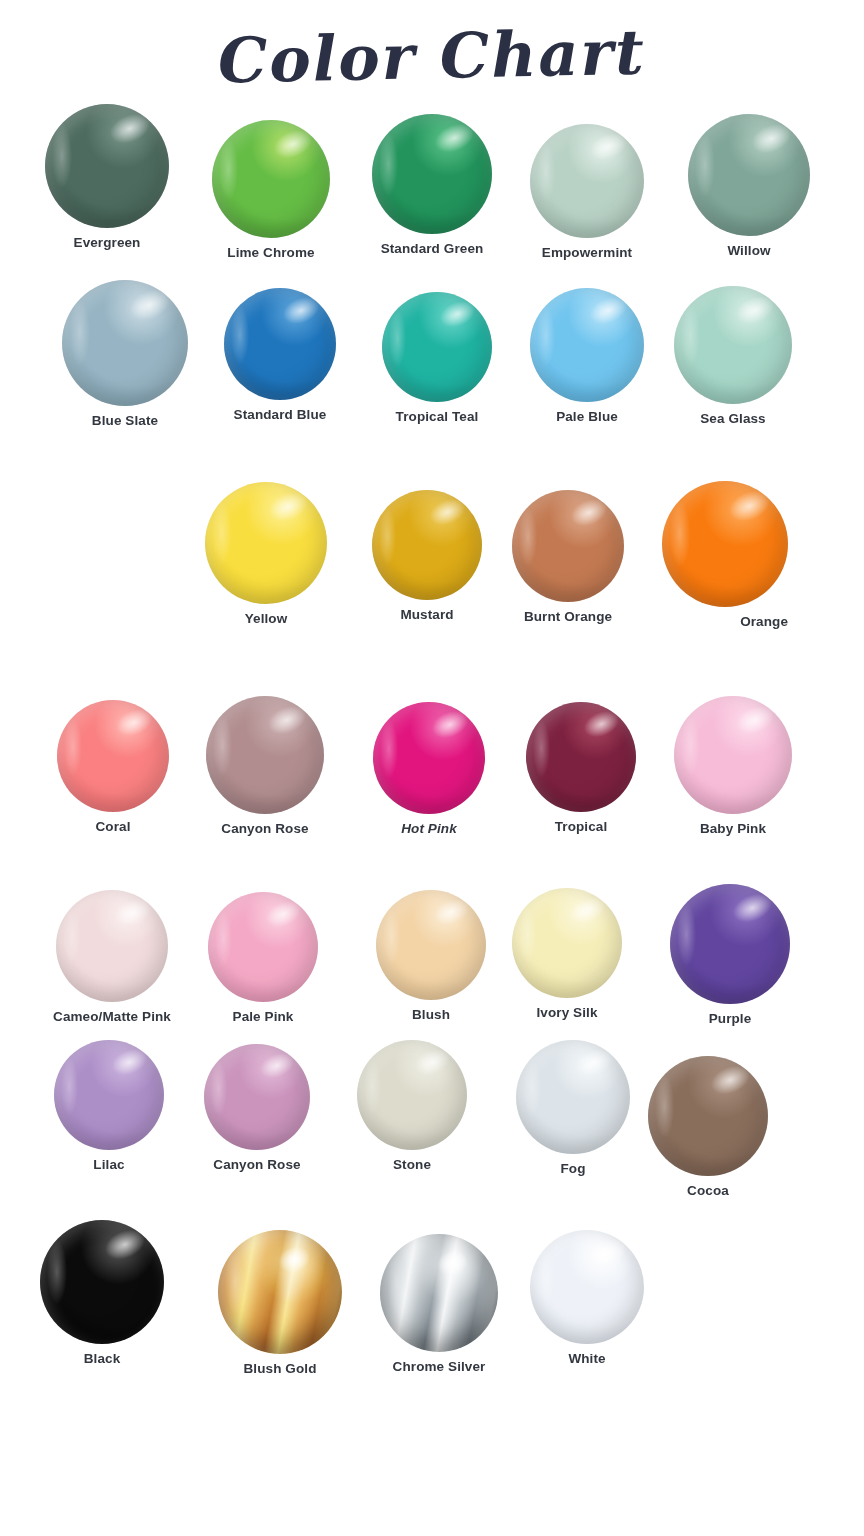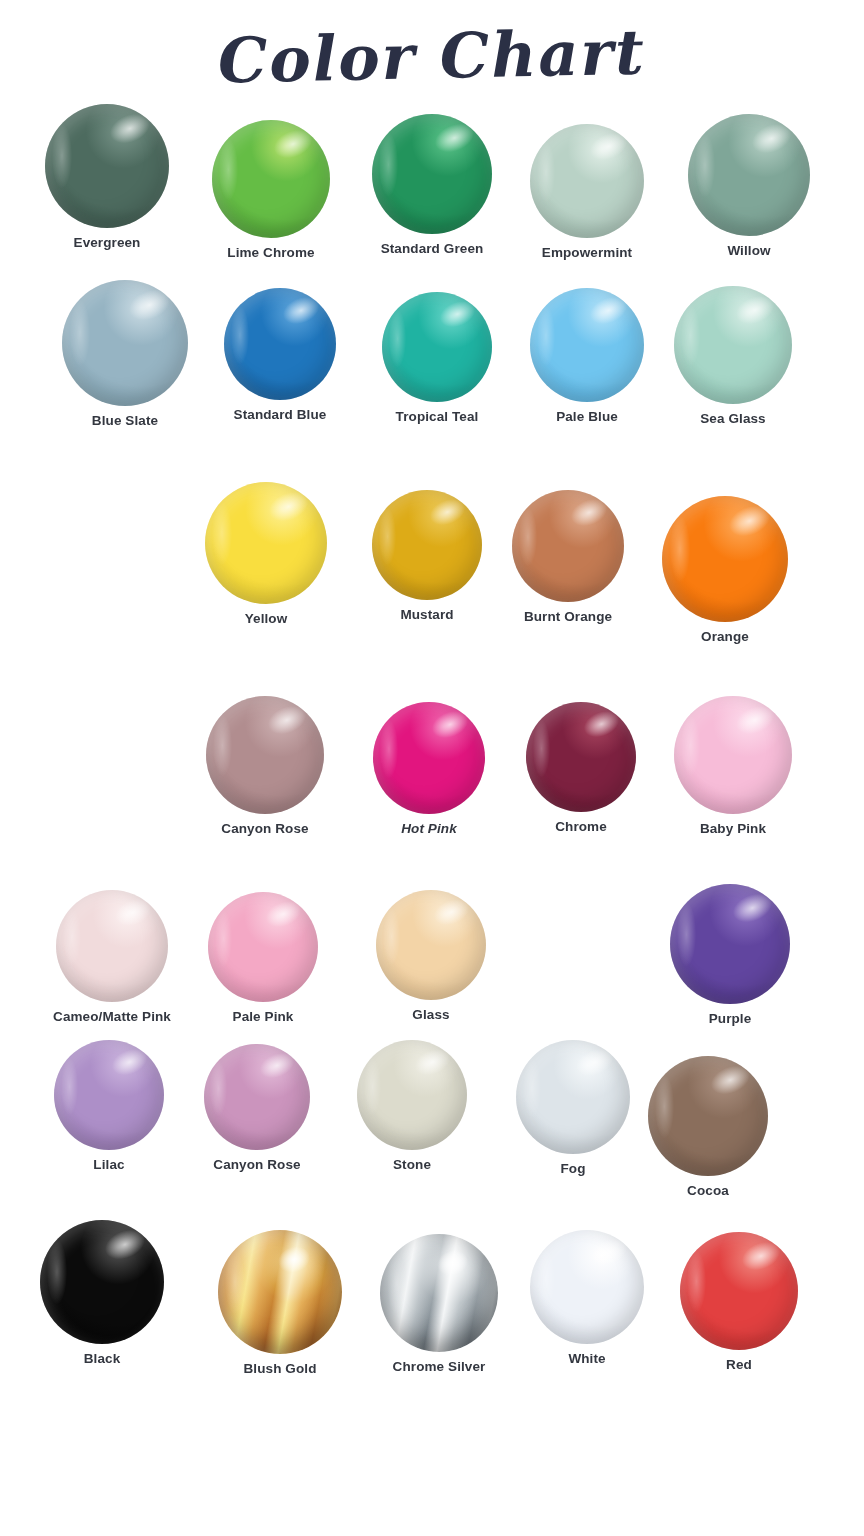--- a/index.html
+++ b/index.html
@@ -174,49 +174,56 @@
         </div>
         <div class="label">Mustard</div>
       </div>
       <div class="cell" style="left: 512px; top: 10px; width: 112px;">
         <div class="swatch" style="width: 112px; height: 112px; background: radial-gradient(circle at 63% 22%, rgb(221, 168, 138) 0%, rgb(195, 122, 82) 30%, rgb(195, 122, 82) 62%, rgb(155, 90, 56) 100%); box-shadow: rgba(0, 0, 0, 0.17) -5px -8px 20px inset, rgba(255, 255, 255, 0.22) 5px 6px 16px inset;">
           <div style="position: absolute; border-radius: 50%; pointer-events: none; left: 52%; top: 9%; width: 34%; height: 22%; background: radial-gradient(rgba(255, 255, 255, 0.72) 0%, rgba(255, 255, 255, 0) 70%); transform: rotate(-22deg);"></div>
           <div style="position: absolute; left: 6%; top: 16%; width: 16%; height: 52%; border-radius: 50%; pointer-events: none; background: radial-gradient(rgba(255, 255, 255, 0.3) 0%, rgba(255, 255, 255, 0) 72%);"></div>
         </div>
         <div class="label">Burnt Orange</div>
       </div>
-      <div class="cell" style="left: 662px; top: 16px; width: 126px;">
+      <div class="cell" style="left: 662px; top: 1px; width: 126px; align-items: flex-end;">
         <div class="swatch" style="width: 126px; height: 126px; background: radial-gradient(circle at 63% 22%, rgb(253, 171, 92) 0%, rgb(249, 123, 15) 30%, rgb(249, 123, 15) 62%, rgb(209, 92, 2) 100%); box-shadow: rgba(0, 0, 0, 0.17) -5px -8px 20px inset, rgba(255, 255, 255, 0.22) 5px 6px 16px inset;">
           <div style="position: absolute; border-radius: 50%; pointer-events: none; left: 52%; top: 9%; width: 34%; height: 22%; background: radial-gradient(rgba(255, 255, 255, 0.72) 0%, rgba(255, 255, 255, 0) 70%); transform: rotate(-22deg);"></div>
           <div style="position: absolute; left: 6%; top: 16%; width: 16%; height: 52%; border-radius: 50%; pointer-events: none; background: radial-gradient(rgba(255, 255, 255, 0.3) 0%, rgba(255, 255, 255, 0) 72%);"></div>
         </div>
         <div class="label">Orange</div>
       </div>
     </div>
     <div class="row" style="position: absolute; top: 586px; left: 0px; height: 200px;">
+      <div class="cell" style="left: 57px; top: 10px; width: 112px;">
+        <div class="swatch" style="width: 112px; height: 112px; background: radial-gradient(circle at 63% 22%, rgb(255, 185, 179) 0%, rgb(250, 128, 129) 30%, rgb(250, 128, 129) 62%, rgb(224, 94, 98) 100%); box-shadow: rgba(0, 0, 0, 0.17) -5px -8px 20px inset, rgba(255, 255, 255, 0.22) 5px 6px 16px inset;">
+          <div style="position: absolute; border-radius: 50%; pointer-events: none; left: 52%; top: 9%; width: 34%; height: 22%; background: radial-gradient(rgba(255, 255, 255, 0.72) 0%, rgba(255, 255, 255, 0) 70%); transform: rotate(-22deg);"></div>
+          <div style="position: absolute; left: 6%; top: 16%; width: 16%; height: 52%; border-radius: 50%; pointer-events: none; background: radial-gradient(rgba(255, 255, 255, 0.3) 0%, rgba(255, 255, 255, 0) 72%);"></div>
+        </div>
+        <div class="label">Coral</div>
+      </div>
       <div class="cell" style="left: 206px; top: 6px; width: 118px;">
         <div class="swatch" style="width: 118px; height: 118px; background: radial-gradient(circle at 63% 22%, rgb(205, 177, 178) 0%, rgb(177, 141, 143) 30%, rgb(177, 141, 143) 62%, rgb(141, 106, 109) 100%); box-shadow: rgba(0, 0, 0, 0.17) -5px -8px 20px inset, rgba(255, 255, 255, 0.22) 5px 6px 16px inset;">
           <div style="position: absolute; border-radius: 50%; pointer-events: none; left: 52%; top: 9%; width: 34%; height: 22%; background: radial-gradient(rgba(255, 255, 255, 0.72) 0%, rgba(255, 255, 255, 0) 70%); transform: rotate(-22deg);"></div>
           <div style="position: absolute; left: 6%; top: 16%; width: 16%; height: 52%; border-radius: 50%; pointer-events: none; background: radial-gradient(rgba(255, 255, 255, 0.3) 0%, rgba(255, 255, 255, 0) 72%);"></div>
         </div>
         <div class="label">Canyon Rose</div>
       </div>
       <div class="cell" style="left: 373px; top: 12px; width: 112px; font-style: italic;">
         <div class="swatch" style="width: 112px; height: 112px; background: radial-gradient(circle at 63% 22%, rgb(240, 106, 176) 0%, rgb(226, 21, 127) 30%, rgb(226, 21, 127) 62%, rgb(184, 11, 99) 100%); box-shadow: rgba(0, 0, 0, 0.17) -5px -8px 20px inset, rgba(255, 255, 255, 0.22) 5px 6px 16px inset;">
           <div style="position: absolute; border-radius: 50%; pointer-events: none; left: 52%; top: 9%; width: 34%; height: 22%; background: radial-gradient(rgba(255, 255, 255, 0.72) 0%, rgba(255, 255, 255, 0) 70%); transform: rotate(-22deg);"></div>
           <div style="position: absolute; left: 6%; top: 16%; width: 16%; height: 52%; border-radius: 50%; pointer-events: none; background: radial-gradient(rgba(255, 255, 255, 0.3) 0%, rgba(255, 255, 255, 0) 72%);"></div>
         </div>
         <div class="label">Hot Pink</div>
       </div>
       <div class="cell" style="left: 526px; top: 12px; width: 110px;">
         <div class="swatch" style="width: 110px; height: 110px; background: radial-gradient(circle at 63% 22%, rgb(168, 69, 95) 0%, rgb(125, 33, 64) 30%, rgb(125, 33, 64) 62%, rgb(90, 16, 40) 100%); box-shadow: rgba(0, 0, 0, 0.17) -5px -8px 20px inset, rgba(255, 255, 255, 0.22) 5px 6px 16px inset;">
           <div style="position: absolute; border-radius: 50%; pointer-events: none; left: 52%; top: 9%; width: 34%; height: 22%; background: radial-gradient(rgba(255, 255, 255, 0.72) 0%, rgba(255, 255, 255, 0) 70%); transform: rotate(-22deg);"></div>
           <div style="position: absolute; left: 6%; top: 16%; width: 16%; height: 52%; border-radius: 50%; pointer-events: none; background: radial-gradient(rgba(255, 255, 255, 0.3) 0%, rgba(255, 255, 255, 0) 72%);"></div>
         </div>
-        <div class="label">Chrome</div>
+        <div class="label">Tropical</div>
       </div>
       <div class="cell" style="left: 674px; top: 6px; width: 118px;">
         <div class="swatch" style="width: 118px; height: 118px; background: radial-gradient(circle at 63% 22%, rgb(253, 220, 236) 0%, rgb(247, 188, 216) 30%, rgb(247, 188, 216) 62%, rgb(226, 150, 187) 100%); box-shadow: rgba(0, 0, 0, 0.17) -5px -8px 20px inset, rgba(255, 255, 255, 0.22) 5px 6px 16px inset;">
           <div style="position: absolute; border-radius: 50%; pointer-events: none; left: 52%; top: 9%; width: 34%; height: 22%; background: radial-gradient(rgba(255, 255, 255, 0.72) 0%, rgba(255, 255, 255, 0) 70%); transform: rotate(-22deg);"></div>
           <div style="position: absolute; left: 6%; top: 16%; width: 16%; height: 52%; border-radius: 50%; pointer-events: none; background: radial-gradient(rgba(255, 255, 255, 0.3) 0%, rgba(255, 255, 255, 0) 72%);"></div>
         </div>
         <div class="label">Baby Pink</div>
       </div>
     </div>
     <div class="row" style="position: absolute; top: 776px; left: 0px; height: 200px;">
@@ -232,21 +239,28 @@
           <div style="position: absolute; border-radius: 50%; pointer-events: none; left: 52%; top: 9%; width: 34%; height: 22%; background: radial-gradient(rgba(255, 255, 255, 0.72) 0%, rgba(255, 255, 255, 0) 70%); transform: rotate(-22deg);"></div>
           <div style="position: absolute; left: 6%; top: 16%; width: 16%; height: 52%; border-radius: 50%; pointer-events: none; background: radial-gradient(rgba(255, 255, 255, 0.3) 0%, rgba(255, 255, 255, 0) 72%);"></div>
         </div>
         <div class="label">Pale Pink</div>
       </div>
       <div class="cell" style="left: 376px; top: 10px; width: 110px;">
         <div class="swatch" style="width: 110px; height: 110px; background: radial-gradient(circle at 63% 22%, rgb(251, 236, 211) 0%, rgb(243, 212, 167) 30%, rgb(243, 212, 167) 62%, rgb(220, 183, 131) 100%); box-shadow: rgba(0, 0, 0, 0.17) -5px -8px 20px inset, rgba(255, 255, 255, 0.22) 5px 6px 16px inset;">
           <div style="position: absolute; border-radius: 50%; pointer-events: none; left: 52%; top: 9%; width: 34%; height: 22%; background: radial-gradient(rgba(255, 255, 255, 0.72) 0%, rgba(255, 255, 255, 0) 70%); transform: rotate(-22deg);"></div>
           <div style="position: absolute; left: 6%; top: 16%; width: 16%; height: 52%; border-radius: 50%; pointer-events: none; background: radial-gradient(rgba(255, 255, 255, 0.3) 0%, rgba(255, 255, 255, 0) 72%);"></div>
         </div>
-        <div class="label">Glass</div>
+        <div class="label">Blush</div>
+      </div>
+      <div class="cell" style="left: 512px; top: 8px; width: 110px;">
+        <div class="swatch" style="width: 110px; height: 110px; background: radial-gradient(circle at 63% 22%, rgb(252, 248, 221) 0%, rgb(246, 238, 185) 30%, rgb(246, 238, 185) 62%, rgb(223, 212, 146) 100%); box-shadow: rgba(0, 0, 0, 0.17) -5px -8px 20px inset, rgba(255, 255, 255, 0.22) 5px 6px 16px inset;">
+          <div style="position: absolute; border-radius: 50%; pointer-events: none; left: 52%; top: 9%; width: 34%; height: 22%; background: radial-gradient(rgba(255, 255, 255, 0.72) 0%, rgba(255, 255, 255, 0) 70%); transform: rotate(-22deg);"></div>
+          <div style="position: absolute; left: 6%; top: 16%; width: 16%; height: 52%; border-radius: 50%; pointer-events: none; background: radial-gradient(rgba(255, 255, 255, 0.3) 0%, rgba(255, 255, 255, 0) 72%);"></div>
+        </div>
+        <div class="label">Ivory Silk</div>
       </div>
       <div class="cell" style="left: 670px; top: 4px; width: 120px;">
         <div class="swatch" style="width: 120px; height: 120px; background: radial-gradient(circle at 63% 22%, rgb(141, 114, 194) 0%, rgb(97, 69, 159) 30%, rgb(97, 69, 159) 62%, rgb(67, 44, 120) 100%); box-shadow: rgba(0, 0, 0, 0.17) -5px -8px 20px inset, rgba(255, 255, 255, 0.22) 5px 6px 16px inset;">
           <div style="position: absolute; border-radius: 50%; pointer-events: none; left: 52%; top: 9%; width: 34%; height: 22%; background: radial-gradient(rgba(255, 255, 255, 0.72) 0%, rgba(255, 255, 255, 0) 70%); transform: rotate(-22deg);"></div>
           <div style="position: absolute; left: 6%; top: 16%; width: 16%; height: 52%; border-radius: 50%; pointer-events: none; background: radial-gradient(rgba(255, 255, 255, 0.3) 0%, rgba(255, 255, 255, 0) 72%);"></div>
         </div>
         <div class="label">Purple</div>
       </div>
     </div>
     <div class="row" style="position: absolute; top: 936px; left: 0px; height: 200px;">
@@ -308,21 +322,14 @@
         </div>
         <div class="label">Chrome Silver</div>
       </div>
       <div class="cell" style="left: 530px; top: 10px; width: 114px;">
         <div class="swatch" style="width: 114px; height: 114px; background: radial-gradient(circle at 63% 22%, rgb(255, 255, 255) 0%, rgb(238, 242, 248) 30%, rgb(238, 242, 248) 62%, rgb(210, 217, 228) 100%); box-shadow: rgba(0, 0, 0, 0.17) -5px -8px 20px inset, rgba(255, 255, 255, 0.22) 5px 6px 16px inset;">
           <div style="position: absolute; border-radius: 50%; pointer-events: none; left: 52%; top: 9%; width: 34%; height: 22%; background: radial-gradient(rgba(255, 255, 255, 0.72) 0%, rgba(255, 255, 255, 0) 70%); transform: rotate(-22deg);"></div>
           <div style="position: absolute; left: 6%; top: 16%; width: 16%; height: 52%; border-radius: 50%; pointer-events: none; background: radial-gradient(rgba(255, 255, 255, 0.3) 0%, rgba(255, 255, 255, 0) 72%);"></div>
         </div>
         <div class="label">White</div>
       </div>
-      <div class="cell" style="left: 680px; top: 12px; width: 118px;">
-        <div class="swatch" style="width: 118px; height: 118px; background: radial-gradient(circle at 63% 22%, rgb(240, 139, 130) 0%, rgb(226, 64, 64) 30%, rgb(226, 64, 64) 62%, rgb(187, 37, 37) 100%); box-shadow: rgba(0, 0, 0, 0.17) -5px -8px 20px inset, rgba(255, 255, 255, 0.22) 5px 6px 16px inset;">
-          <div style="position: absolute; border-radius: 50%; pointer-events: none; left: 52%; top: 9%; width: 34%; height: 22%; background: radial-gradient(rgba(255, 255, 255, 0.72) 0%, rgba(255, 255, 255, 0) 70%); transform: rotate(-22deg);"></div>
-          <div style="position: absolute; left: 6%; top: 16%; width: 16%; height: 52%; border-radius: 50%; pointer-events: none; background: radial-gradient(rgba(255, 255, 255, 0.3) 0%, rgba(255, 255, 255, 0) 72%);"></div>
-        </div>
-        <div class="label">Red</div>
-      </div>
     </div>
   </div>
 
 </body></html>

